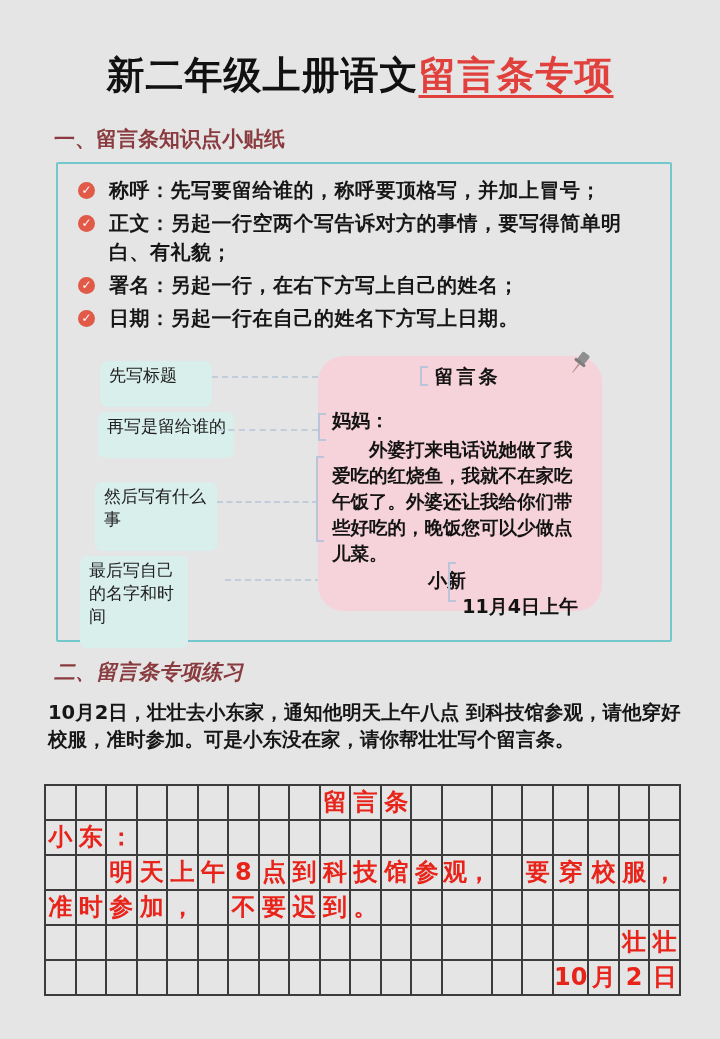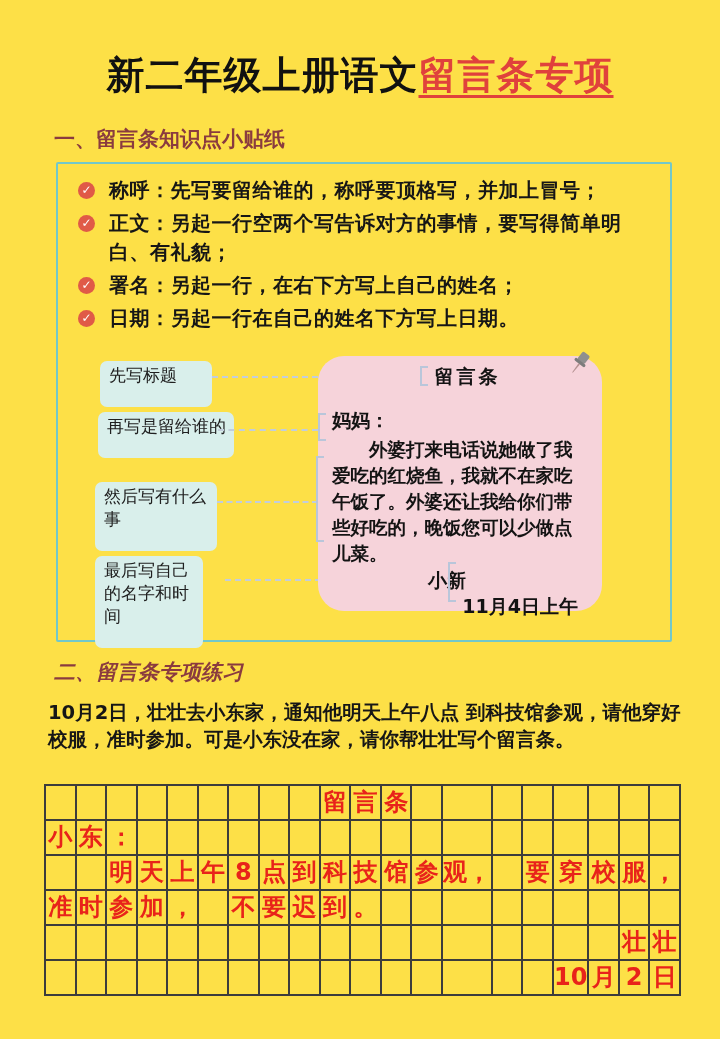--- a/index.html
+++ b/index.html
@@ -1,20 +1,20 @@
 <!DOCTYPE html>
 <html><head>
 <meta charset="utf-8">
 <style>
   * { margin: 0; padding: 0; box-sizing: border-box; }
   html, body { background: #ffffff; }
   body { font-family: "DejaVu Sans", sans-serif; color: #1a1a1a; }
   .page {
     position: relative; width: 720px; height: 1039px; margin: 0 auto;
-    background: #fde047; overflow: hidden;
+    background: #e5e5e5; overflow: hidden;
   }
   .content { padding: 0 44px; }
 
   
   .doc-title {
     margin-top: 50px; text-align: center;
     font-size: 38px; font-weight: 700; letter-spacing: 1px;
     white-space: nowrap;
   }
   .doc-title .t-black { color: #111111; }
@@ -56,21 +56,21 @@
   
   .diagram { position: relative; margin-top: 22px; height: 290px; }
   .lbl {
     position: absolute; background: #d9efeb; border-radius: 7px;
     font-size: 17px; font-weight: 400; line-height: 1.35; color: #202020;
     padding: 3px 8px 20px 9px;
   }
   .lbl1 { left: 30px; top: 6px;  width: 112px; }
   .lbl2 { left: 28px; top: 57px; width: 136px; }
   .lbl3 { left: 25px; top: 127px; width: 122px; }
-  .lbl4 { left: 25px; top: 201px; width: 108px; }
+  .lbl4 { left: 10px; top: 201px; width: 108px; }
   .dash {
     position: absolute; border-top: 2px dashed #c2cddc; height: 0;
   }
   .dash1 { left: 142px; top: 21px;  width: 216px; }
   .dash2 { left: 148px; top: 74px;  width: 100px; }
   .dash3 { left: 147px; top: 146px; width: 101px; }
   .dash4 { left: 155px; top: 224px; width: 226px; }
 
   .note-card {
     position: absolute; left: 248px; top: 1px; width: 284px; height: 255px;

